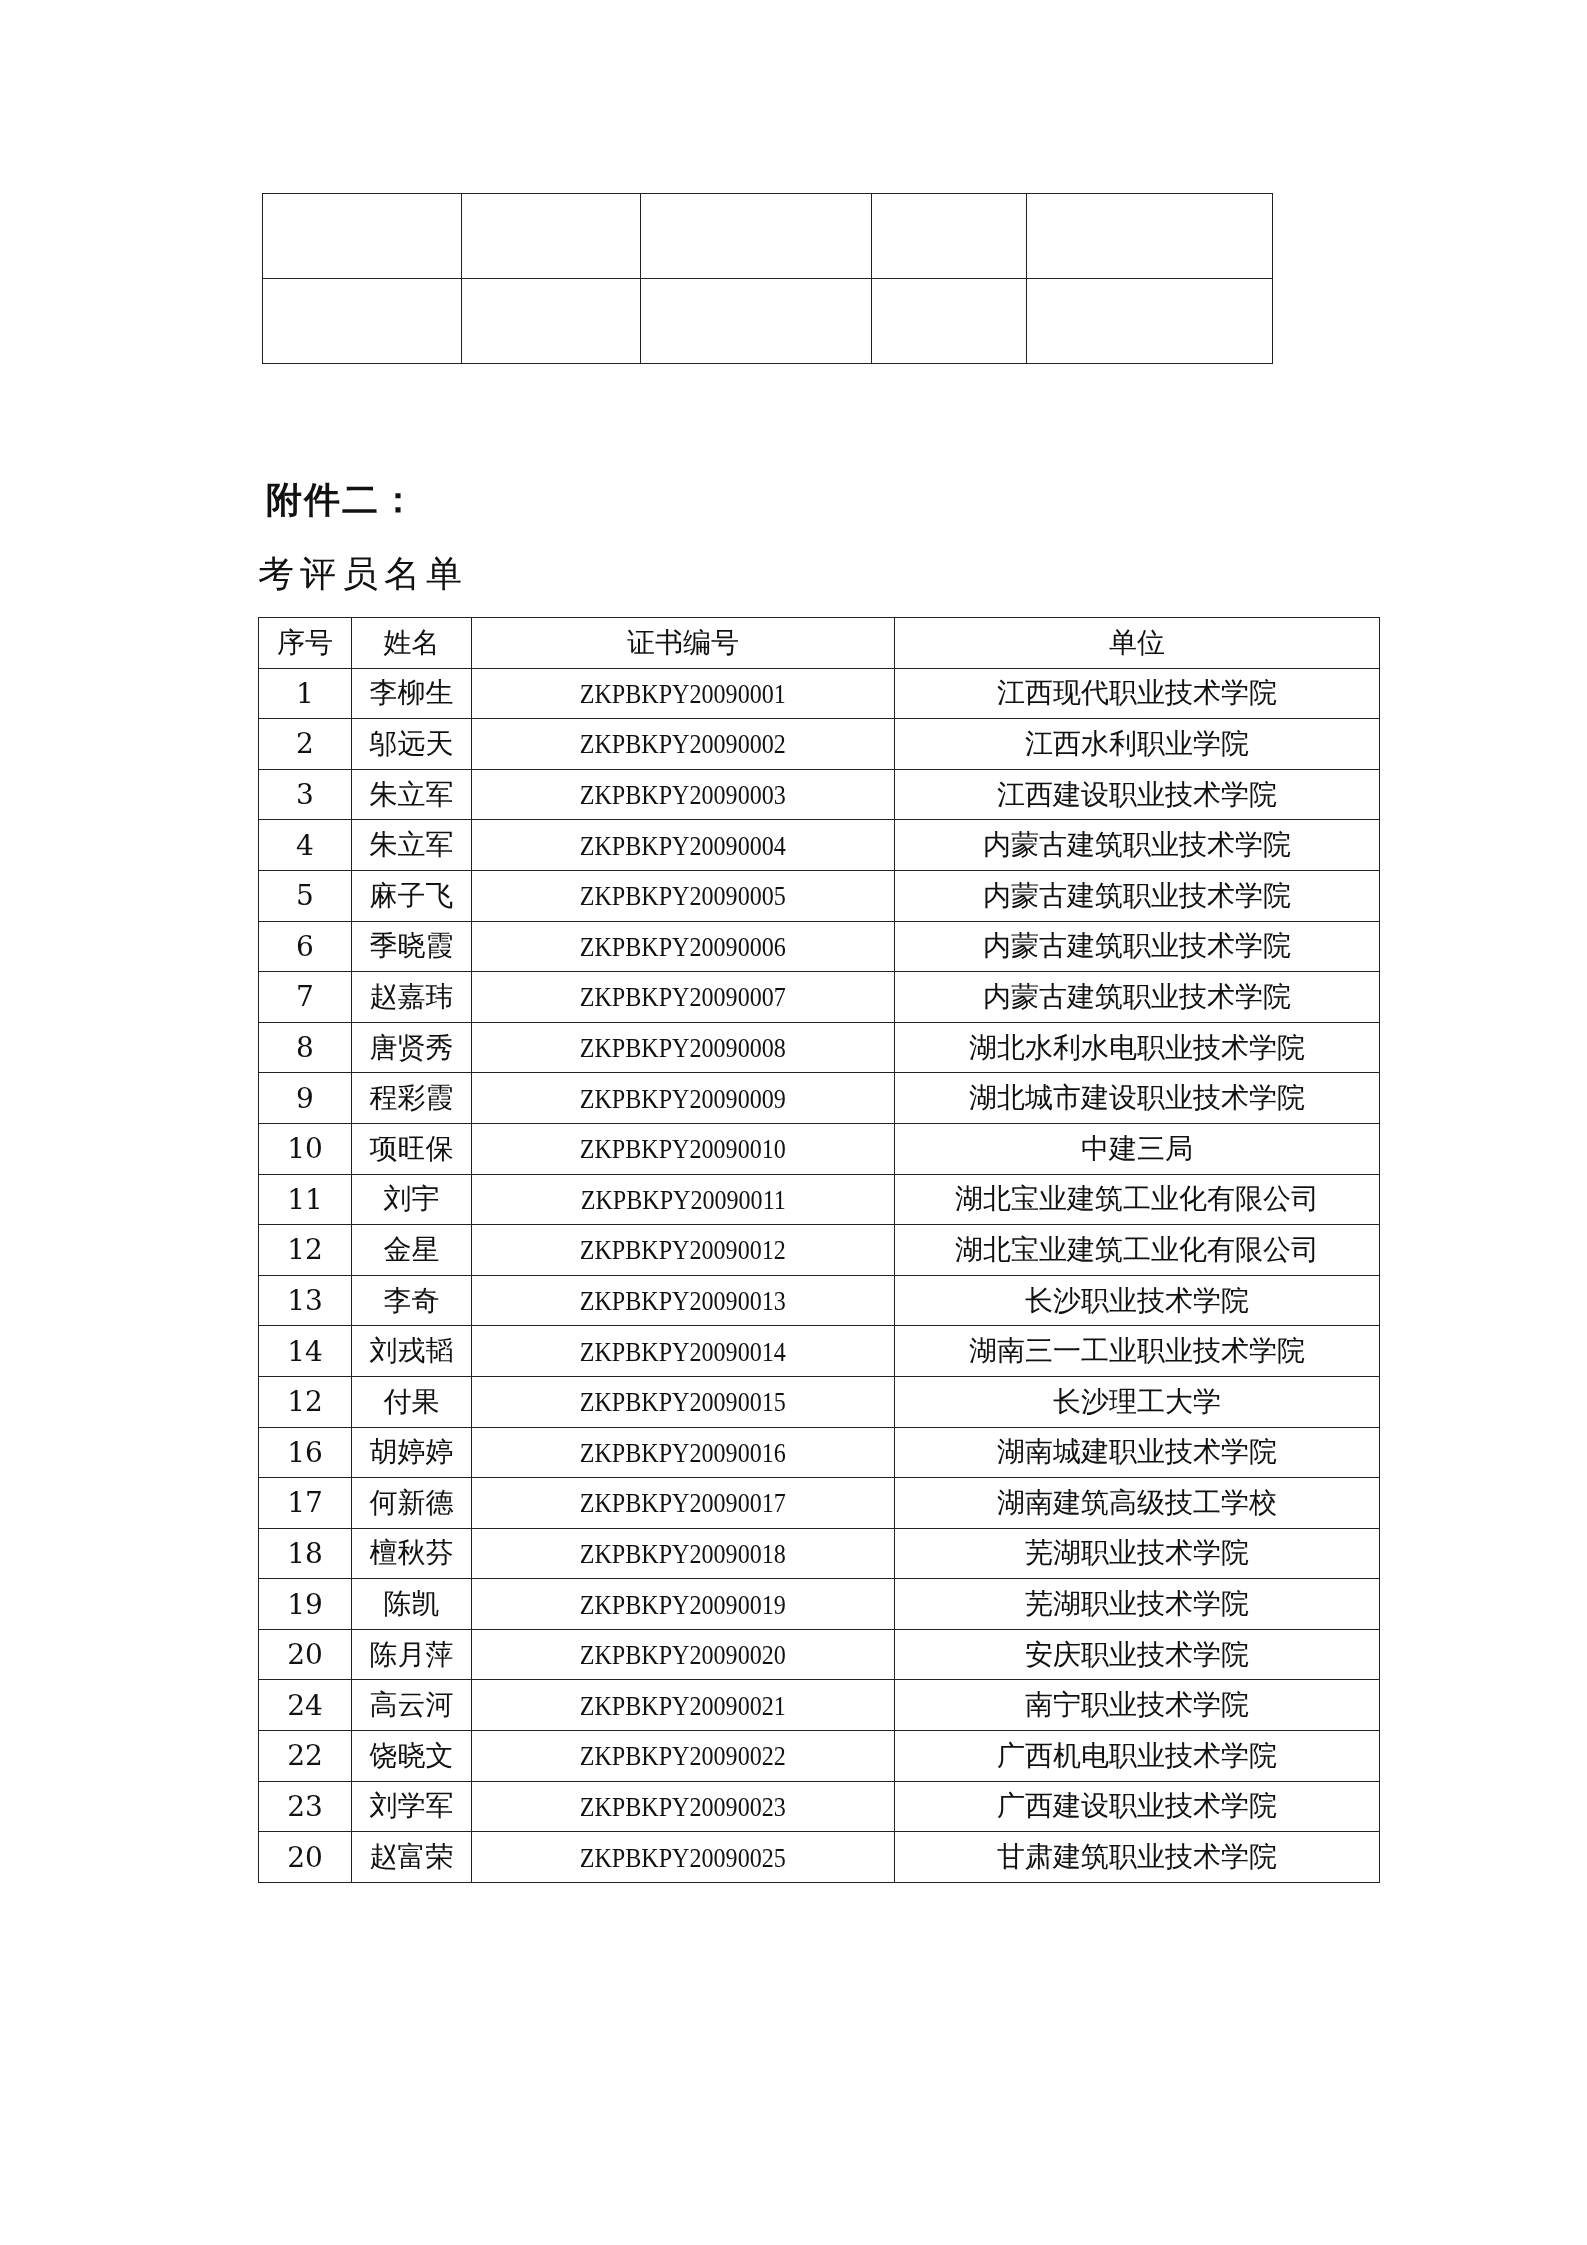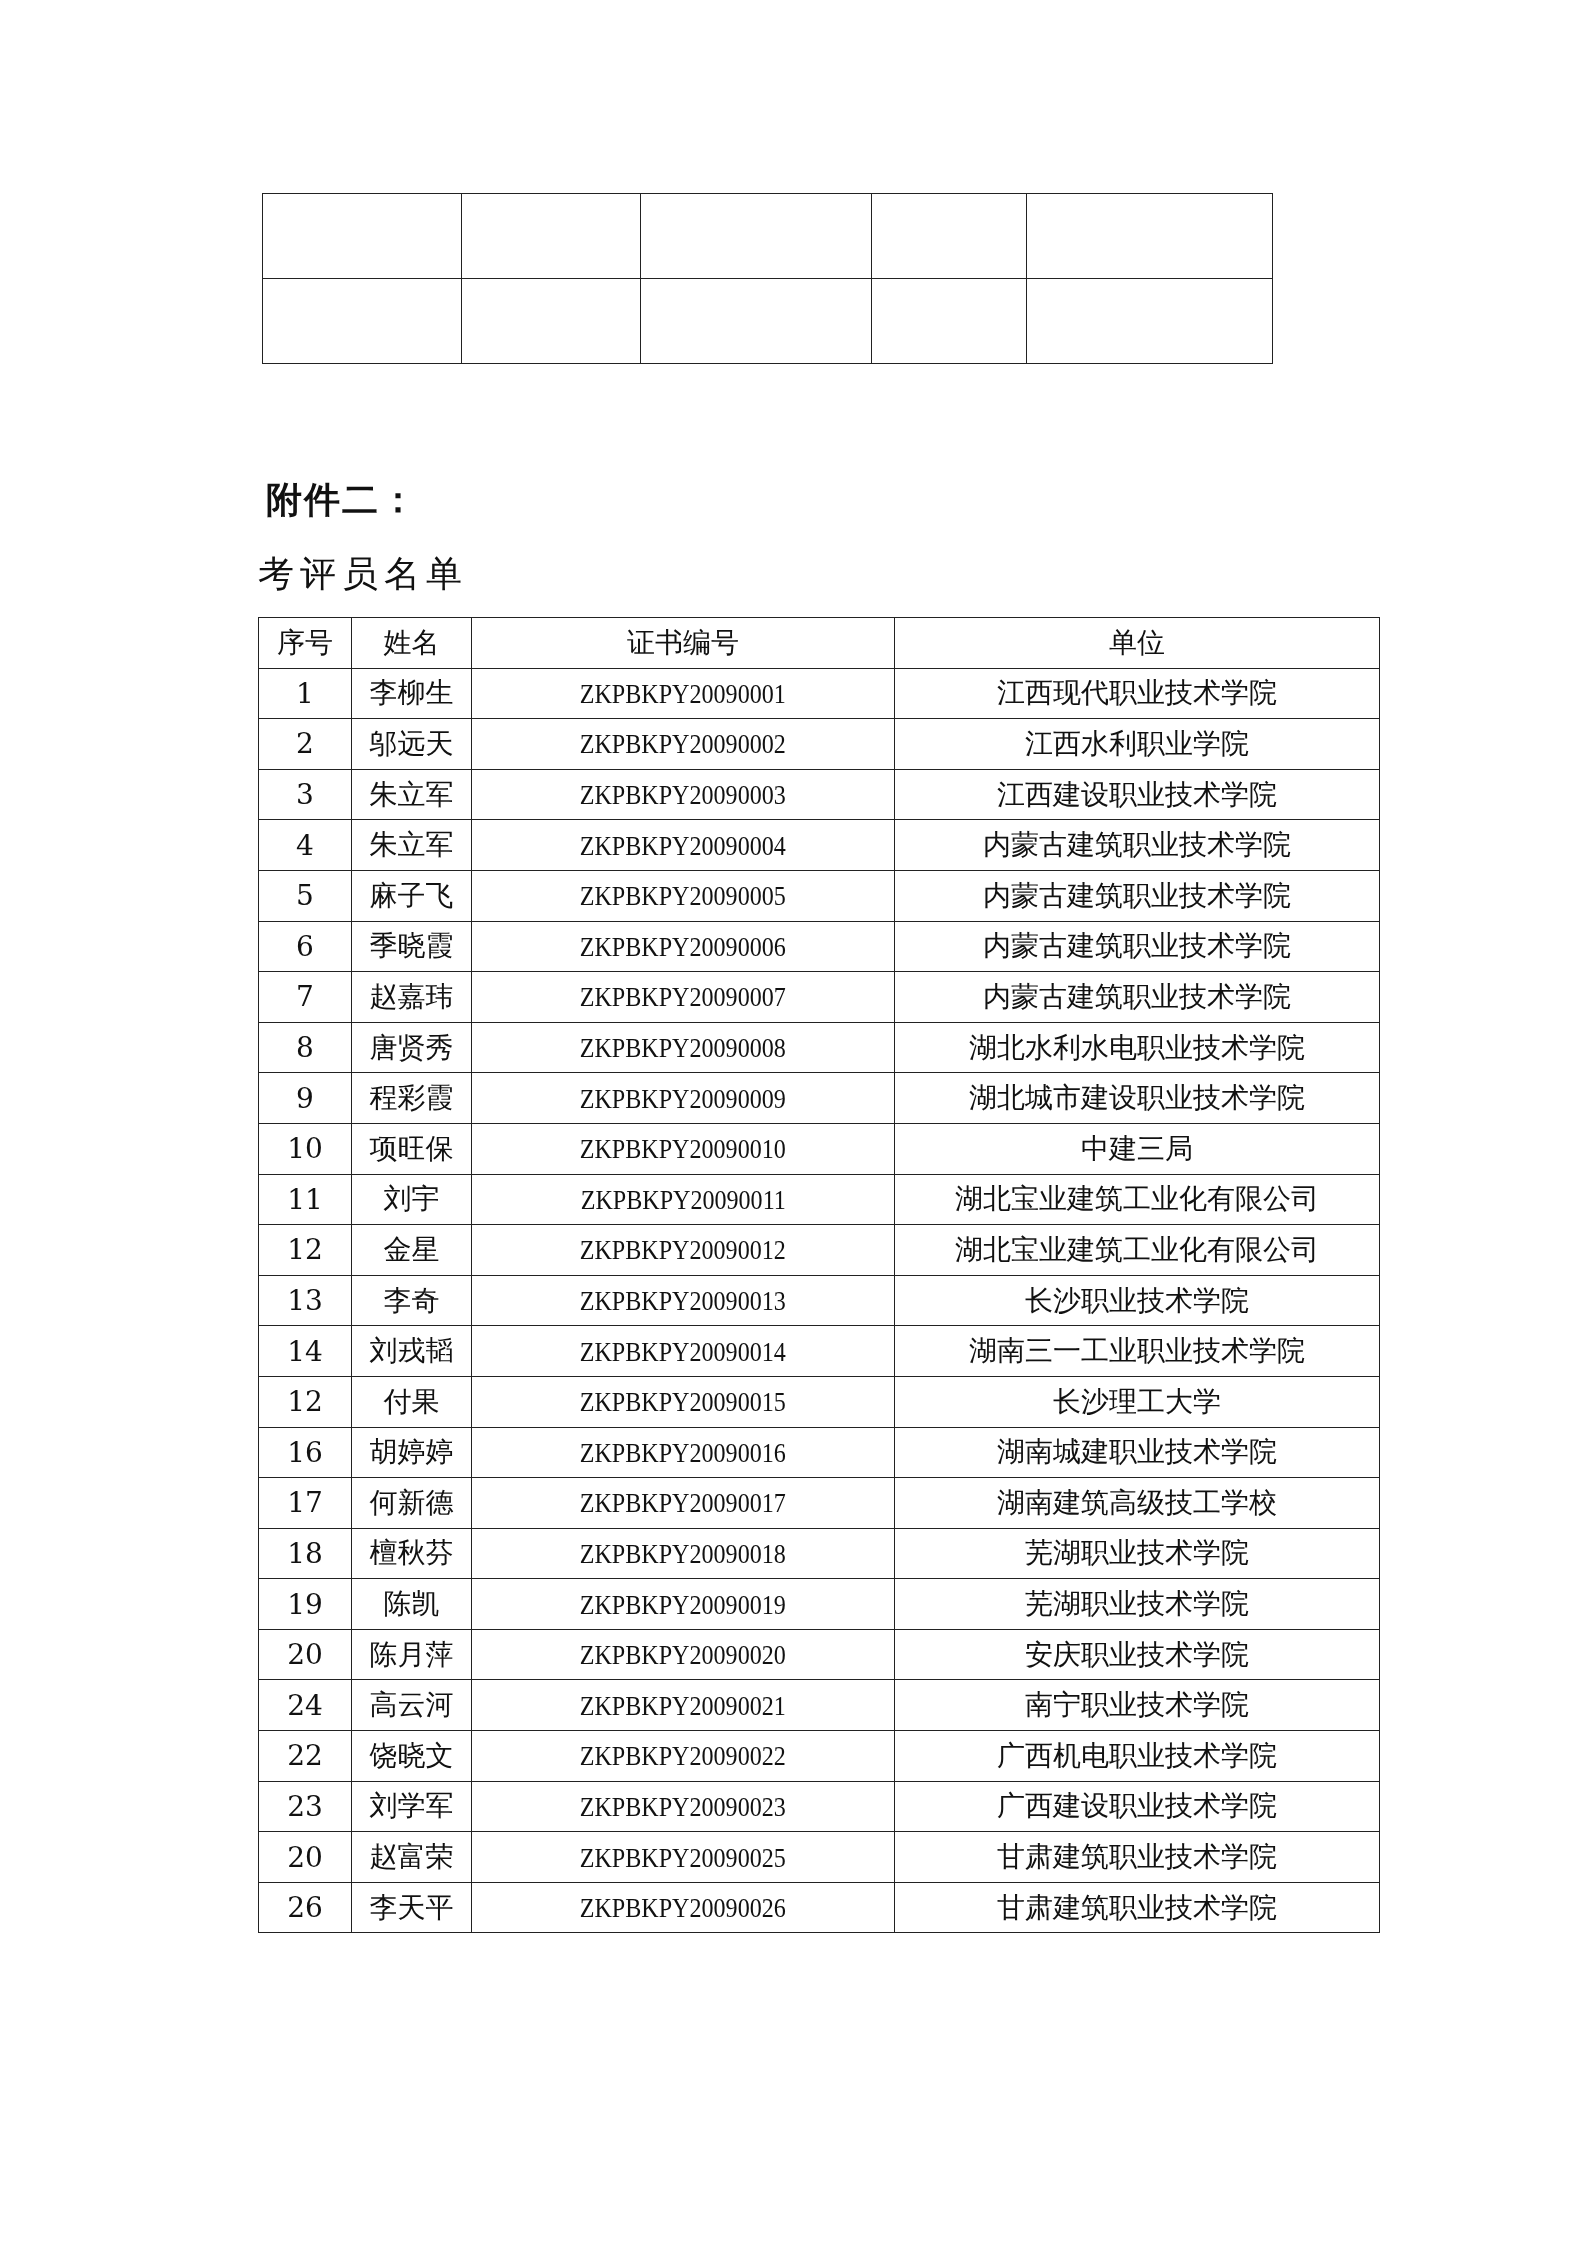--- a/index.html
+++ b/index.html
@@ -217,20 +217,14 @@
         <td><span>刘学军</span></td>
         <td><span class="cert">ZKPBKPY20090023</span></td>
         <td><span>广西建设职业技术学院</span></td>
       </tr>
       <tr>
         <td><span>20</span></td>
         <td><span>赵富荣</span></td>
         <td><span class="cert">ZKPBKPY20090025</span></td>
         <td><span>甘肃建筑职业技术学院</span></td>
       </tr>
-      <tr>
-        <td><span>26</span></td>
-        <td><span>李天平</span></td>
-        <td><span class="cert">ZKPBKPY20090026</span></td>
-        <td><span>甘肃建筑职业技术学院</span></td>
-      </tr>
     </tbody>
 </table>
 
 </body></html>

